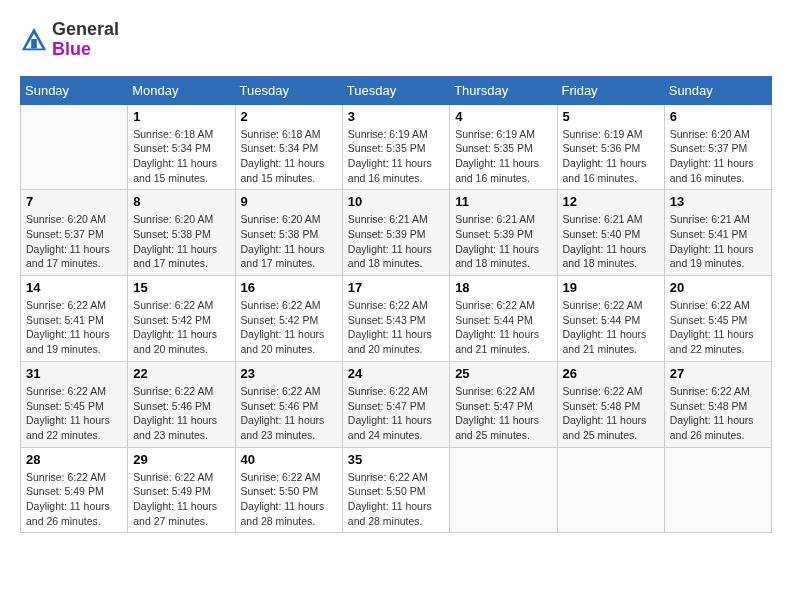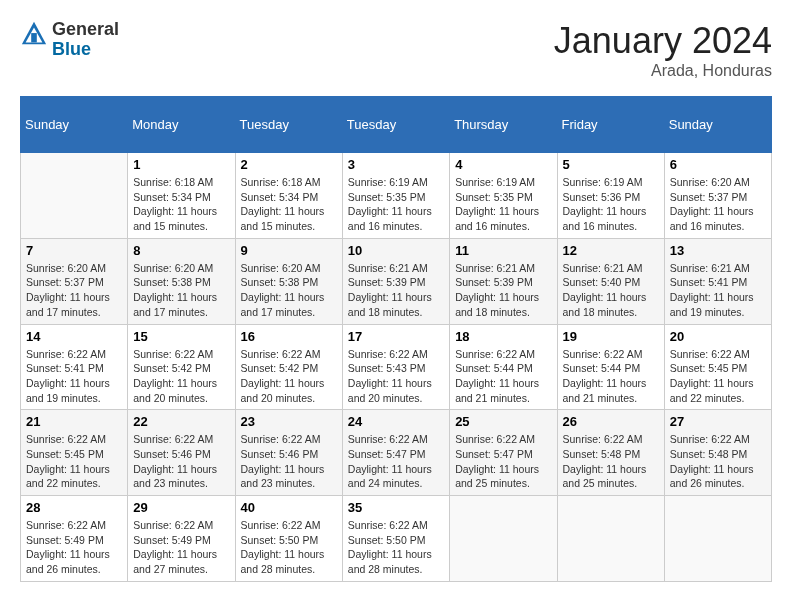--- a/index.html
+++ b/index.html
@@ -11,30 +11,30 @@
       padding: 20px;
     }
     .header {
       display: flex;
       justify-content: space-between;
       align-items: flex-start;
       margin-bottom: 16px;
     }
     .logo {
       display: flex;
-      align-items: flex-start;
+      align-items: center;
       gap: 4px;
     }
     .logo-text {
       font-size: 18px;
       font-weight: bold;
       line-height: 1.1;
     }
     .logo-general { color: #333; }
-    .logo-blue { color: #0369a1; }
+    .logo-blue { color: #a21caf; }
     .logo-icon {
       width: 28px;
       height: 28px;
     }
     .title-block {
       text-align: right;
     }
     .month-year {
       font-size: 36px;
       font-weight: 300;
@@ -45,21 +45,21 @@
       color: #555;
     }
     .calendar-table {
       width: 100%;
       border-collapse: collapse;
       font-size: 11px;
     }
     .calendar-table th {
       background-color: #2d6db5;
       color: #fff;
-      padding: 20px 4px;
+      padding: 6px 4px;
       text-align: left;
       font-size: 13px;
       font-weight: normal;
       border: 1px solid #2d6db5;
     }
     .calendar-table td {
       border: 1px solid #ccc;
       vertical-align: top;
       padding: 4px 5px;
       width: 108px;
@@ -91,24 +91,20 @@
   <div class="logo">
     <svg class="logo-icon" viewBox="0 0 30 30" xmlns="http://www.w3.org/2000/svg">
       <polygon points="15,2 28,26 2,26" fill="#1a6fb5"></polygon>
       <polygon points="15,8 24,24 6,24" fill="#fff"></polygon>
       <rect x="12" y="14" width="6" height="10" fill="#1a6fb5"></rect>
     </svg>
     <div class="logo-text">
       <span class="logo-general">General</span><br>
       <span class="logo-blue">Blue</span>
     </div>
-  </div>
-  <div class="title-block">
-    <div class="month-year">January 2024</div>
-    <div class="location">Arada, Honduras</div>
   </div>
 </div>
 
 <table class="calendar-table">
   <thead>
     <tr>
       <th>Sunday</th>
       <th>Monday</th>
       <th>Tuesday</th>
       <th>Tuesday</th>
@@ -200,21 +196,21 @@
           <span class="day-number">19</span>
           <div class="day-info">Sunrise: 6:22 AM<br>Sunset: 5:44 PM<br>Daylight: 11 hours and 21 minutes.</div>
         </td>
         <td>
           <span class="day-number">20</span>
           <div class="day-info">Sunrise: 6:22 AM<br>Sunset: 5:45 PM<br>Daylight: 11 hours and 22 minutes.</div>
         </td>
       </tr>
       <tr class="row-shaded">
         <td>
-          <span class="day-number">21</span>
+          <span class="day-number">31</span>
           <div class="day-info">Sunrise: 6:22 AM<br>Sunset: 5:45 PM<br>Daylight: 11 hours and 22 minutes.</div>
         </td>
         <td>
           <span class="day-number">22</span>
           <div class="day-info">Sunrise: 6:22 AM<br>Sunset: 5:46 PM<br>Daylight: 11 hours and 23 minutes.</div>
         </td>
         <td>
           <span class="day-number">23</span>
           <div class="day-info">Sunrise: 6:22 AM<br>Sunset: 5:46 PM<br>Daylight: 11 hours and 23 minutes.</div>
         </td>

